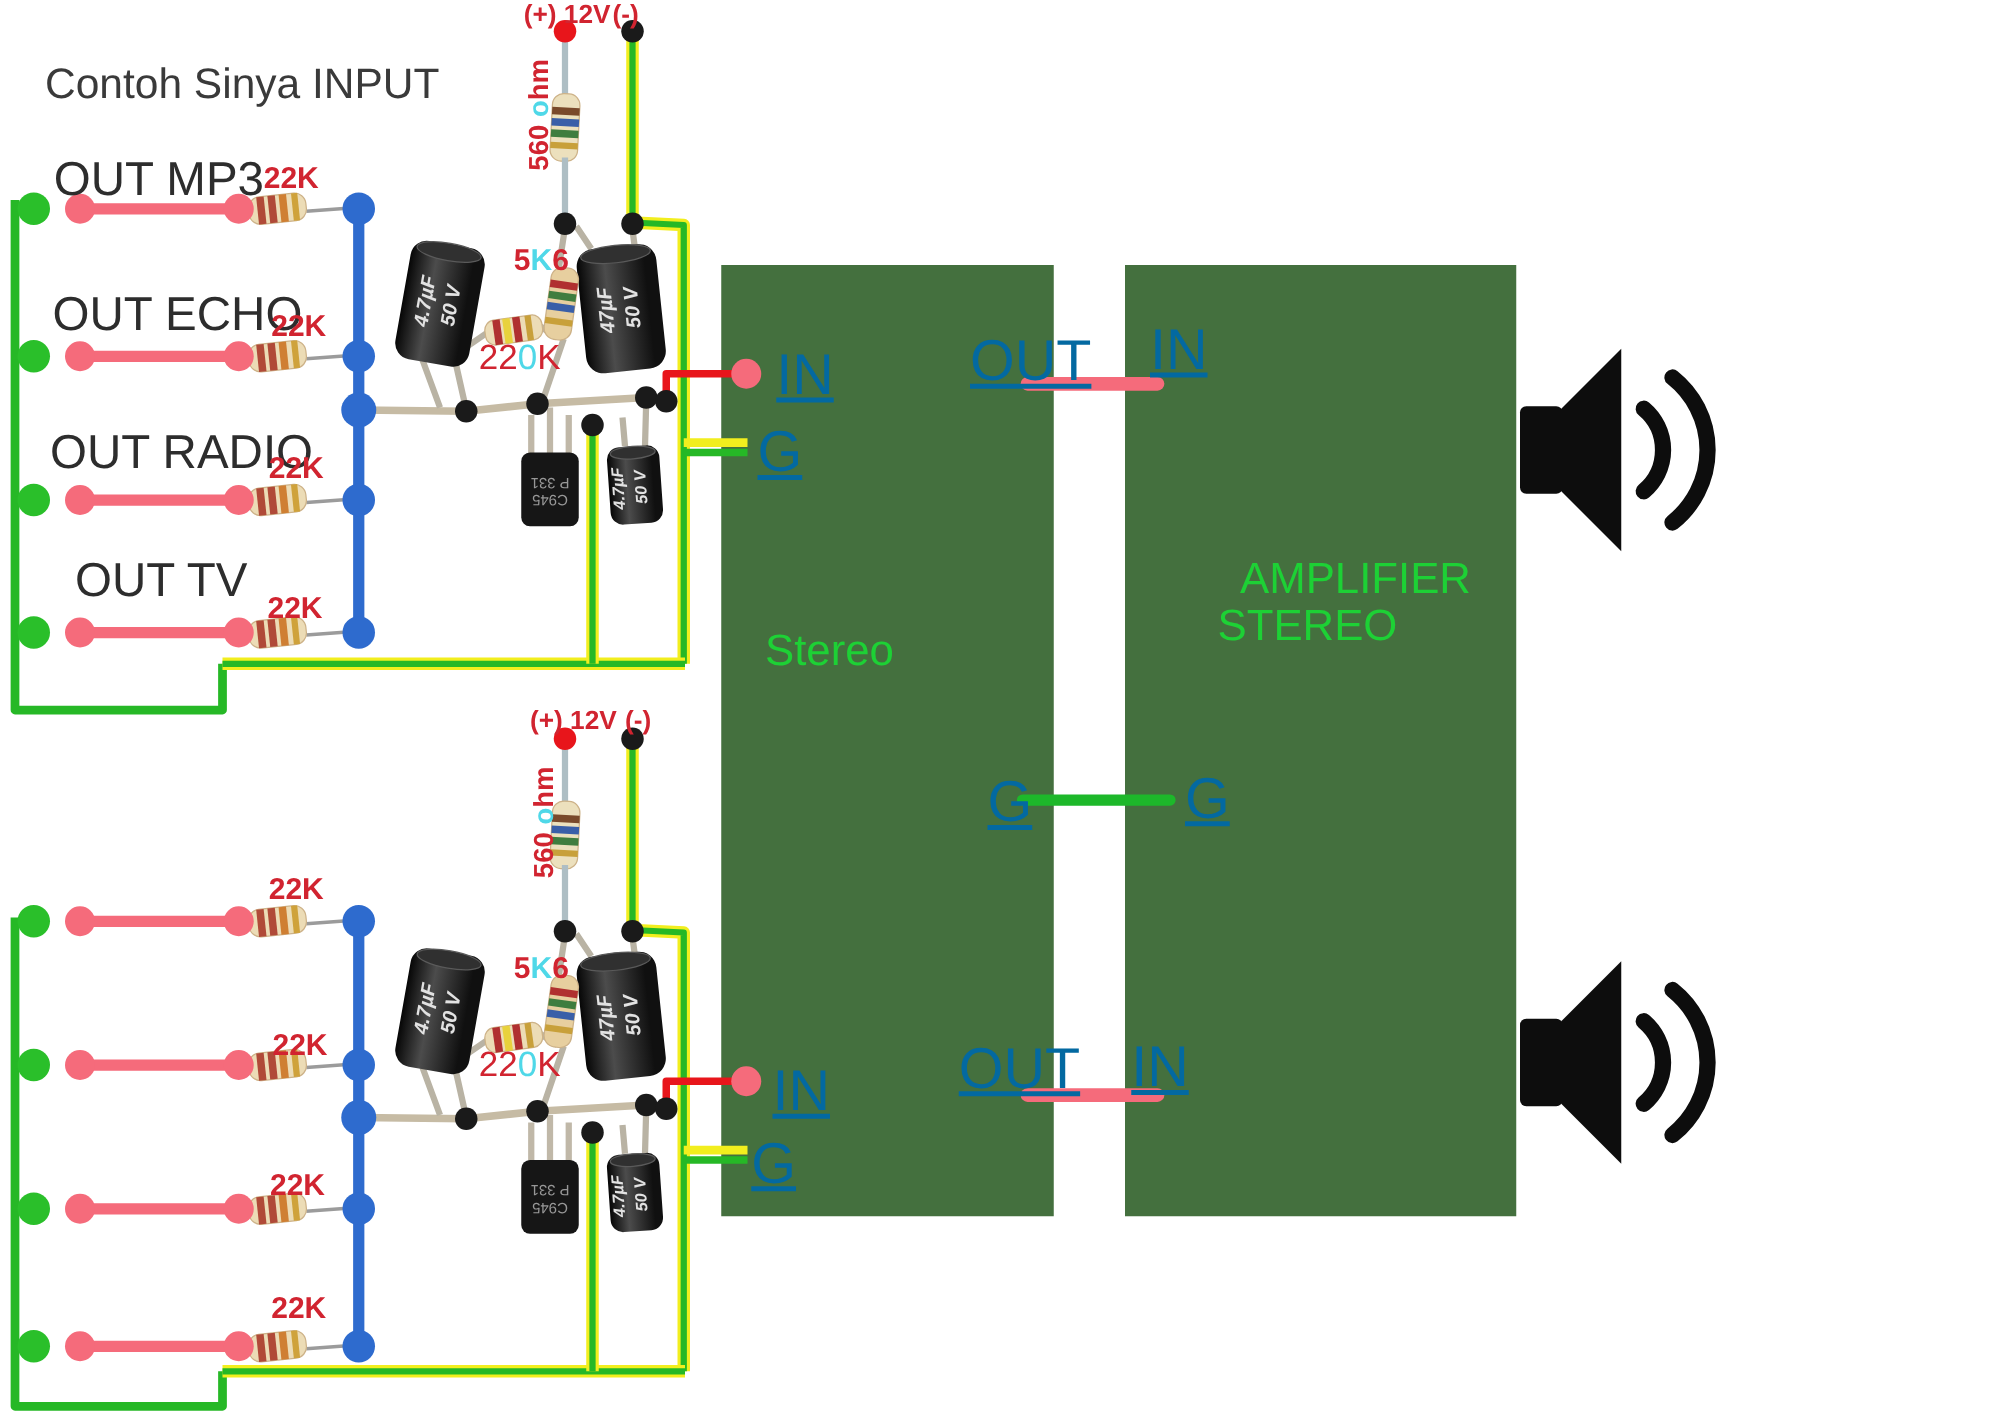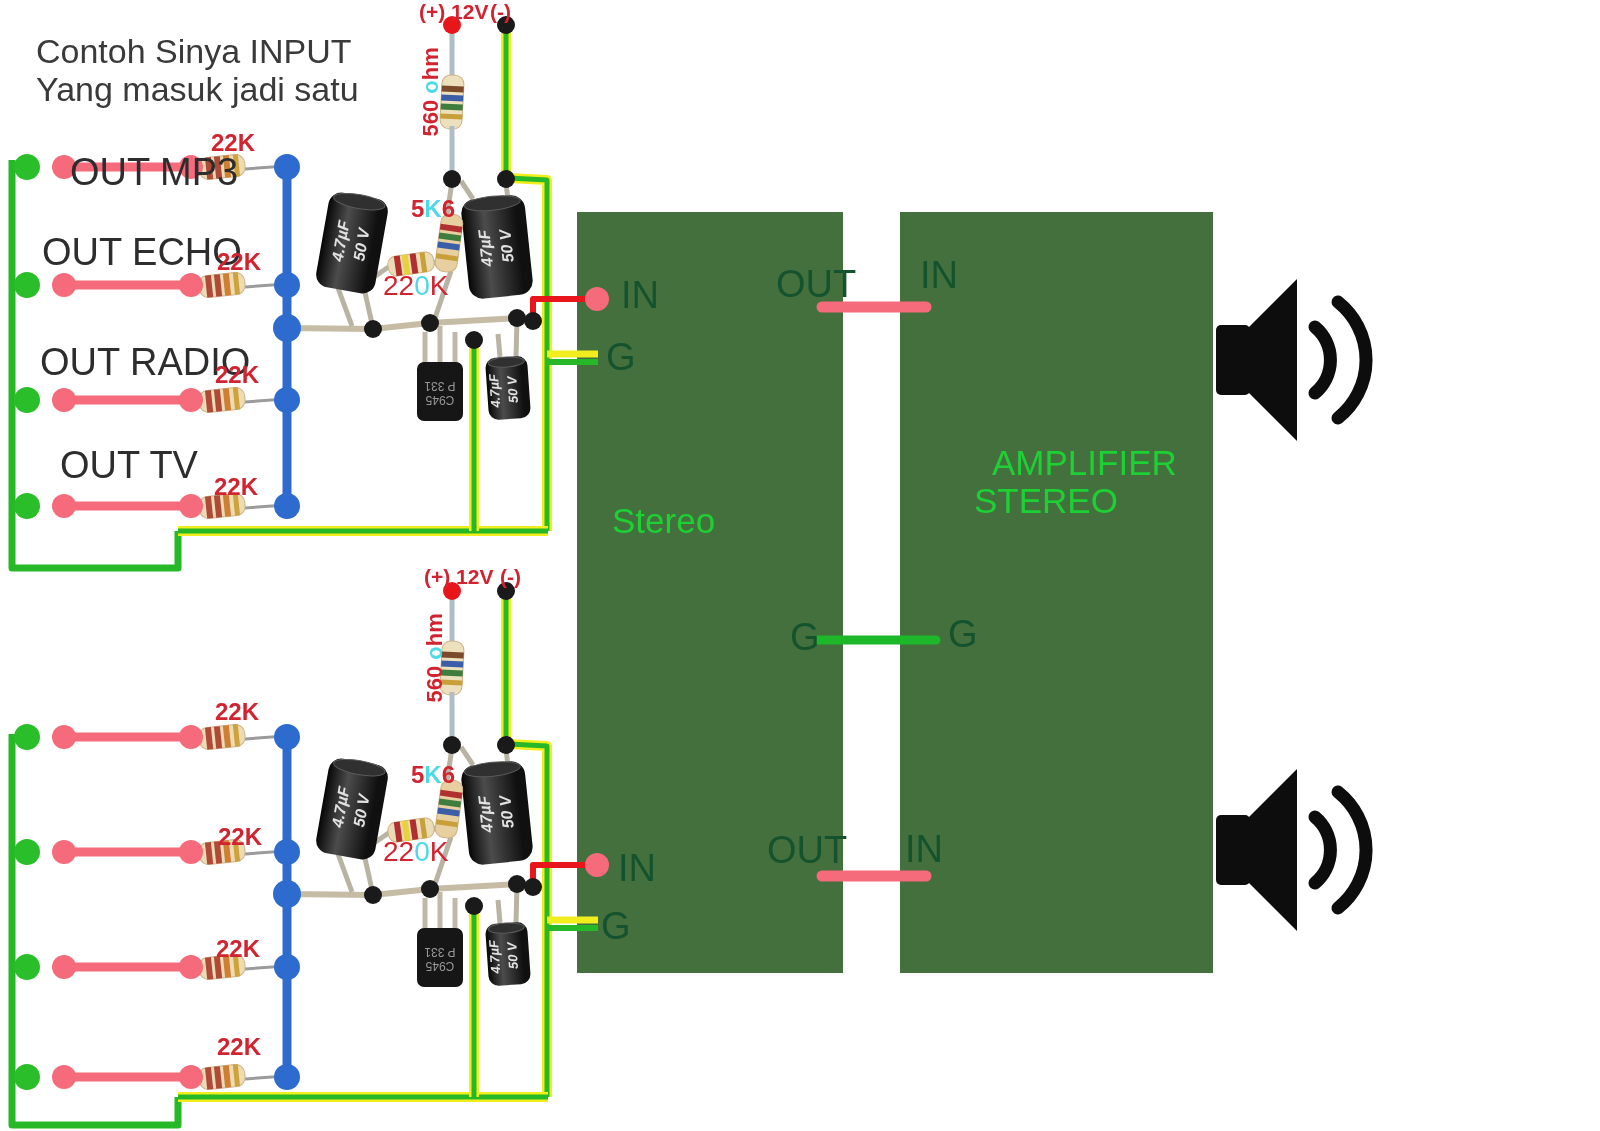--- a/index.html
+++ b/index.html
@@ -1,26 +1,26 @@
 <!DOCTYPE html>
 <html><head>
 <meta charset="utf-8">
 <style>
   html,body{margin:0;padding:0;background:#ffffff;}
   .stage{position:relative;width:1600px;height:1131px;background:#ffffff;overflow:hidden;
          font-family:"Liberation Sans", sans-serif;}
   .block{position:absolute;background:#44703e;}
   #wires{position:absolute;left:0;top:0;z-index:3;}
   .lbl{position:absolute;white-space:nowrap;z-index:5;line-height:1.08;}
-  .t-title{font-size:34px;color:#3a3a3a;}
+  .t-title{font-size:34px;color:#3a3a3a;margin-top:16px;}
   .t-input{font-size:38px;color:#2d2d2d;}
   .t-res{font-size:24px;color:#d12430;font-weight:600;}
   .t-res-lg{font-size:28px;color:#d12430;font-weight:400;}
   .t-pow{font-size:21px;color:#d12430;font-weight:600;}
-  .t-green{font-size:38px;color:#14532d;}
+  .t-green{font-size:46px;color:#0369a1;text-decoration:underline;}
   .t-block{font-size:35px;color:#1dd135;}
   .cyan{color:#4fd8e8;}
   .rot90{transform:rotate(-90deg);transform-origin:center center;}
   .captext{position:absolute;z-index:4;width:120px;height:44px;text-align:center;
            font-size:16px;font-weight:bold;font-style:italic;color:#e2e2e2;line-height:21px;}
   .captext.small{font-size:13px;line-height:18px;}
   .transtext{position:absolute;z-index:4;width:60px;height:30px;text-align:center;
              font-size:12px;color:#979797;line-height:14px;transform:rotate(180deg);}
 </style>
 </head>
@@ -163,23 +163,22 @@
 
     <line x1="822" y1="307" x2="926" y2="307" stroke="#f56b7b" stroke-width="11" stroke-linecap="round"></line>
     <line x1="822" y1="876" x2="926" y2="876" stroke="#f56b7b" stroke-width="11" stroke-linecap="round"></line>
     <line x1="818" y1="640" x2="936" y2="640" stroke="#1db82a" stroke-width="9" stroke-linecap="round"></line>
 
     <use href="#spk" transform="translate(1216,278)"></use>
     <use href="#spk" transform="translate(1216,768)"></use>
   </svg>
 
   <div class="lbl t-title" style="left:36px;top:33px;">Contoh Sinya INPUT</div>
-  <div class="lbl t-title" style="left:36px;top:71px;">Yang masuk jadi satu</div>
-
-  <div class="lbl t-input" style="left:70px;top:124px;margin-top:28px;">OUT MP3</div>
+
+  <div class="lbl t-input" style="left:43px;top:124px;">OUT MP3</div>
   <div class="lbl t-input" style="left:40px;top:342px;">OUT RADIO</div>
   <div class="lbl t-input" style="left:42px;top:232px;">OUT ECHO</div>
   <div class="lbl t-input" style="left:60px;top:445px;">OUT TV</div>
 
   <div class="lbl t-res" style="left:211px;top:130px;">22K</div>
   <div class="lbl t-res" style="left:217px;top:249px;">22K</div>
   <div class="lbl t-res" style="left:215px;top:362px;">22K</div>
   <div class="lbl t-res" style="left:214px;top:474px;">22K</div>
 
   <div class="lbl t-res" style="left:215px;top:699px;">22K</div>

